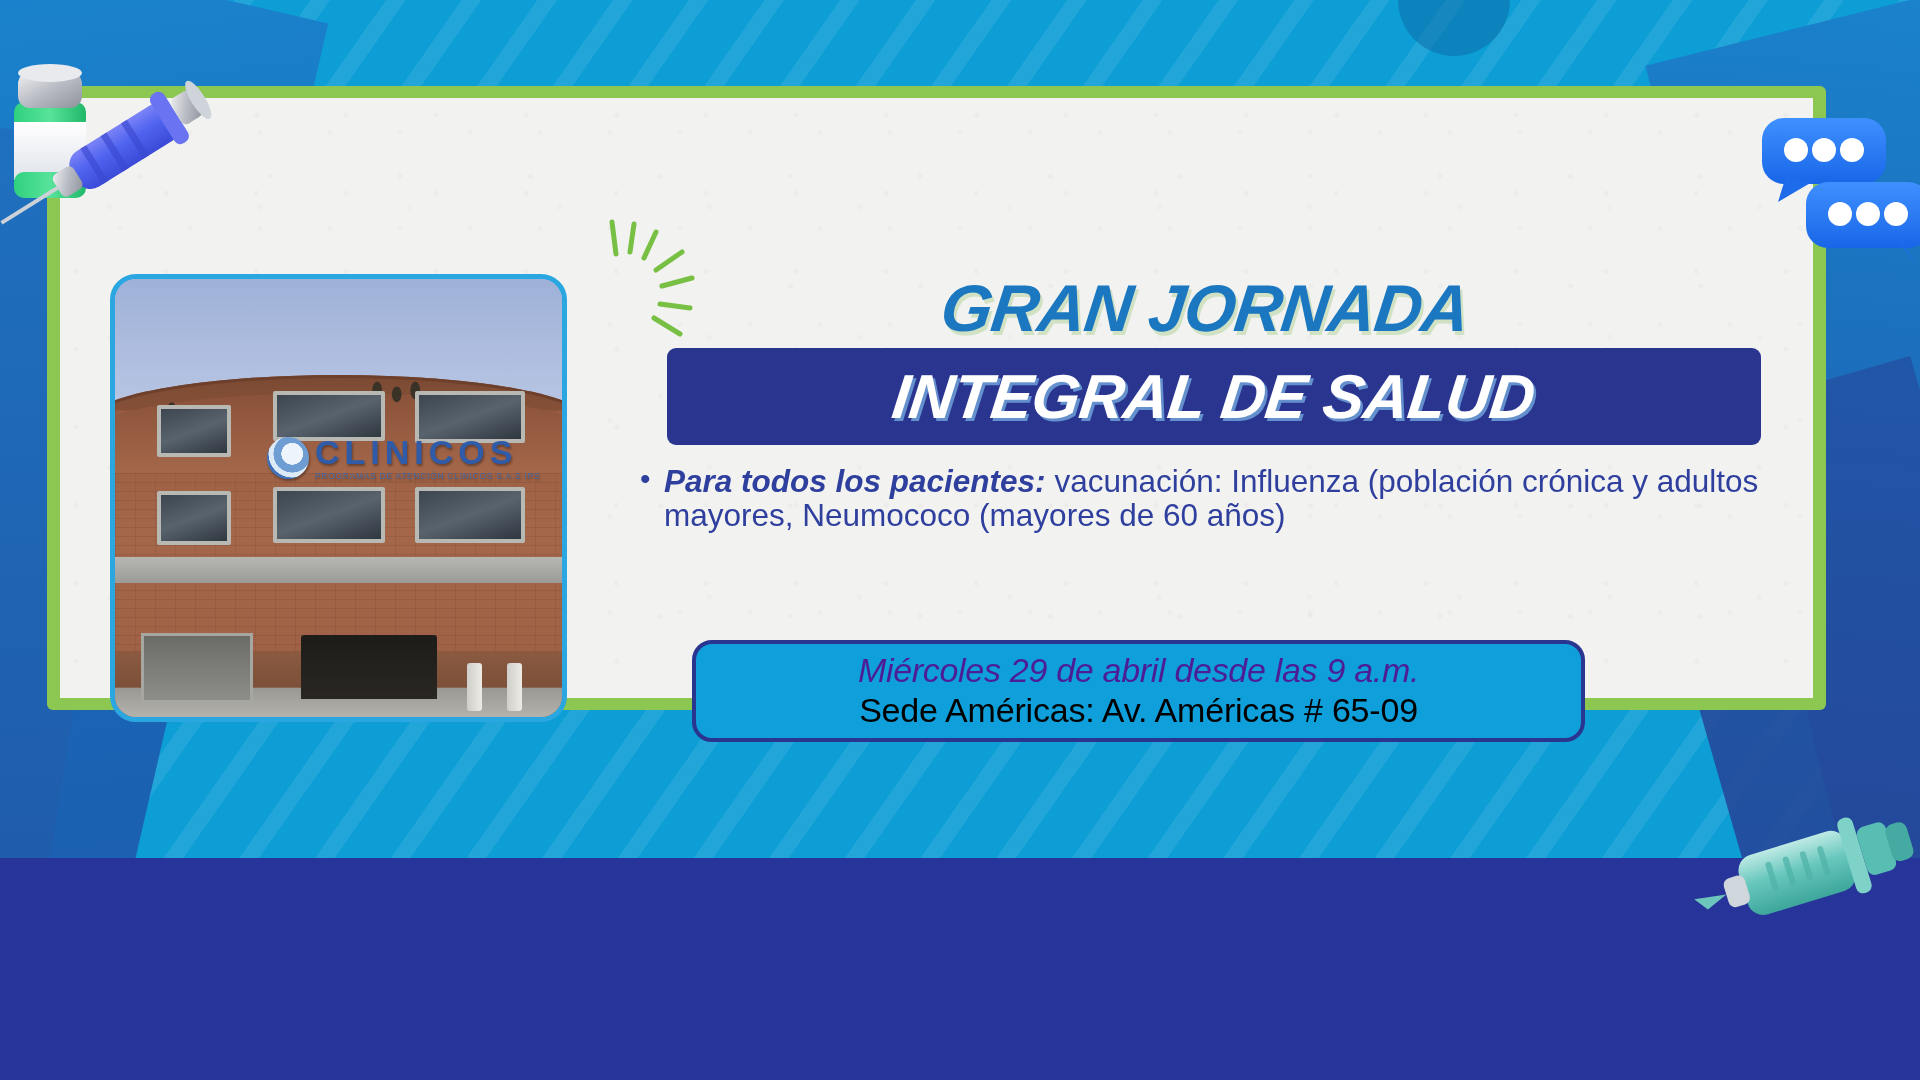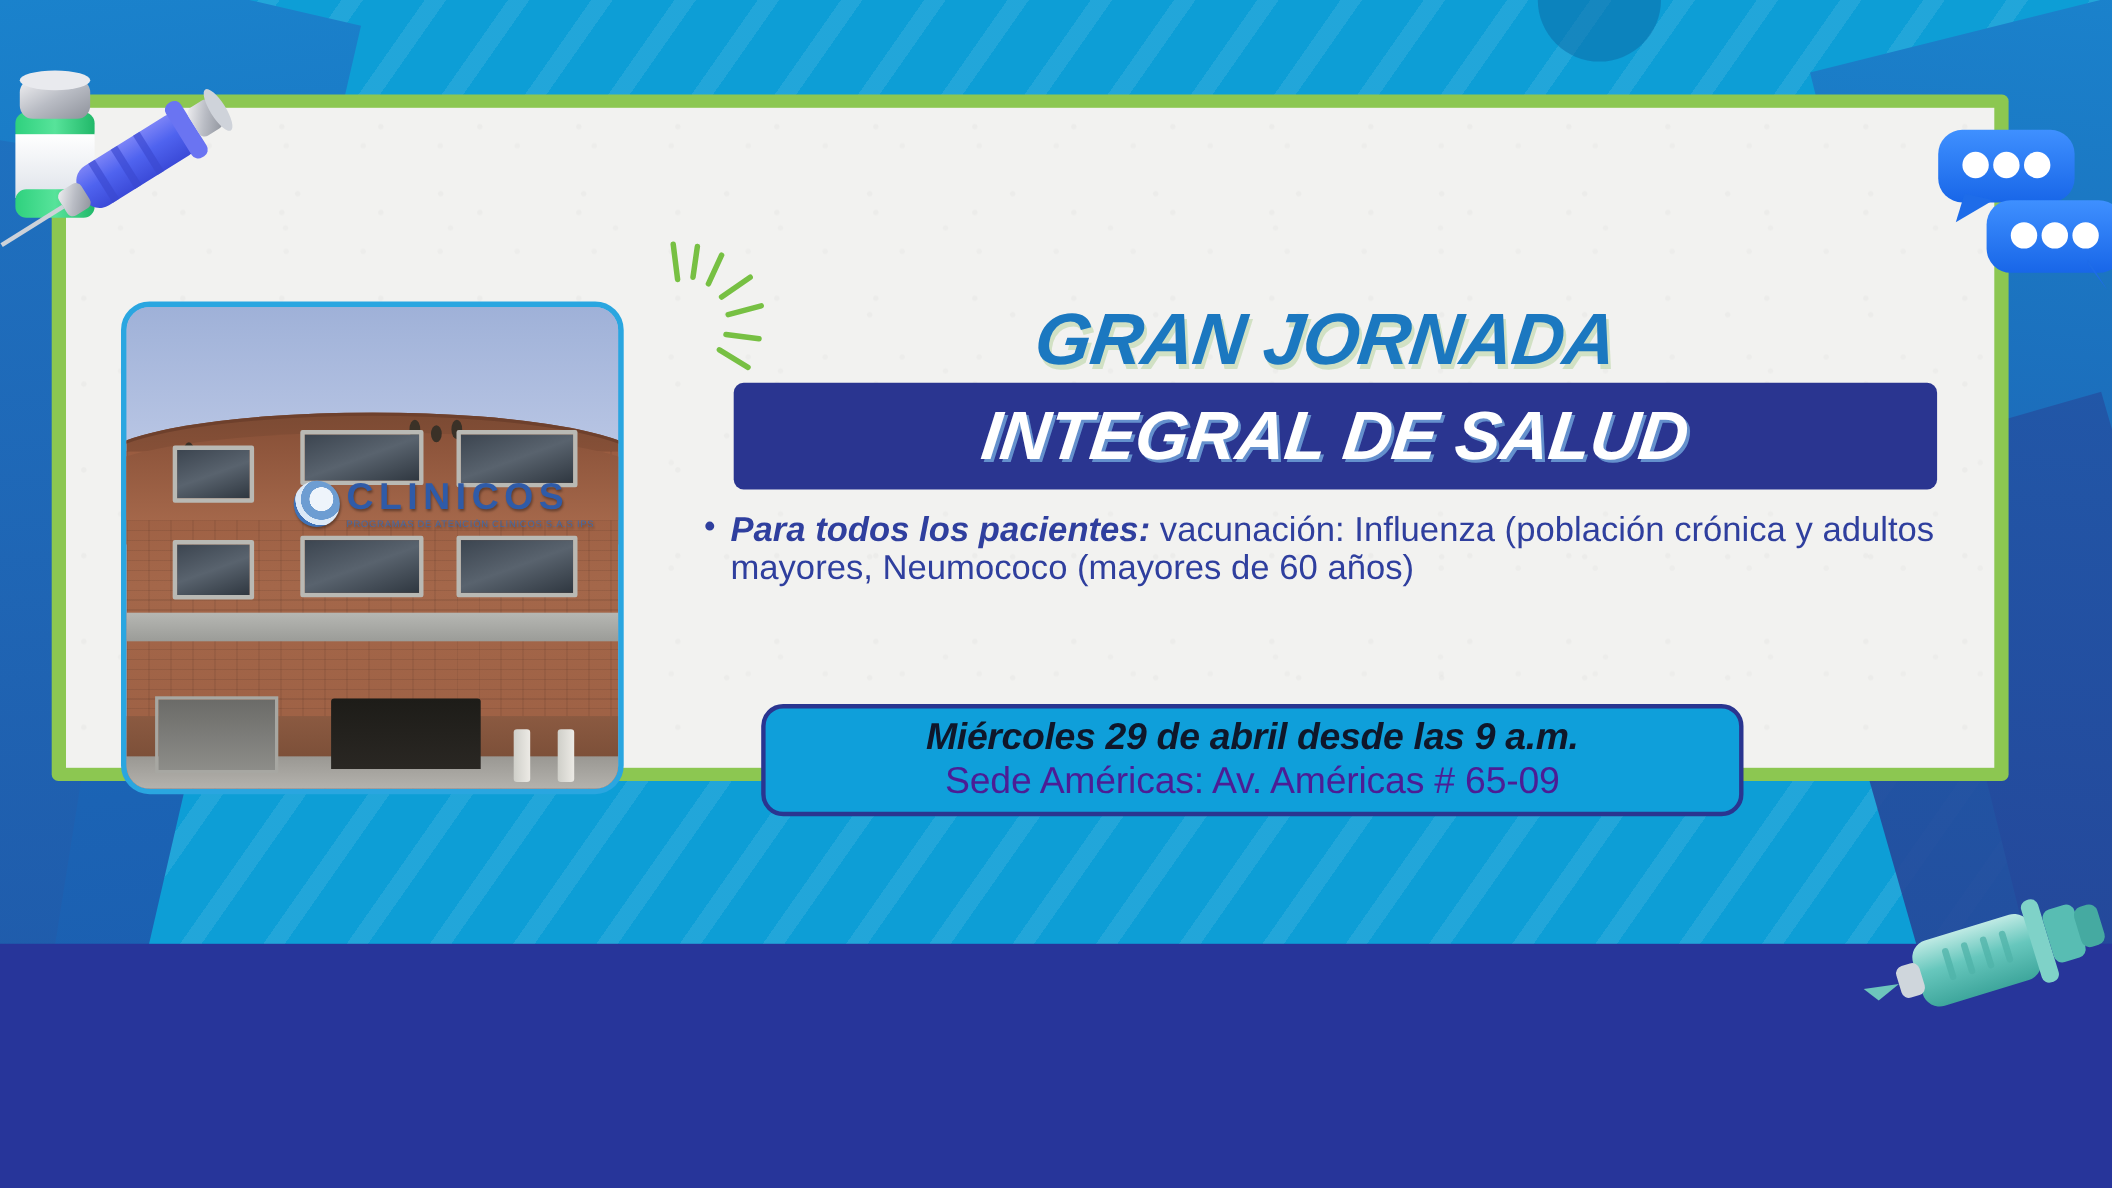--- a/index.html
+++ b/index.html
@@ -228,25 +228,25 @@
   #date-box {
     position:absolute; left:72px; top:520px;
     width:893px; height:102px;
     background:#0f9fda;
     border:4px solid #2a3590;
     border-radius:20px;
     display:flex; flex-direction:column;
     align-items:center; justify-content:center;
   }
   #date-line1 {
-    font-size:34px; font-weight:700; font-style:italic; color:#0f172a;
+    font-size:34px; font-weight:400; font-style:italic; color:#4c1d95;
     letter-spacing:-0.3px; line-height:1.1;
   }
   #date-line2 {
-    font-size:34px; font-weight:400; color:#4c1d95;
+    font-size:34px; font-weight:400; color:#000000;
     letter-spacing:-0.2px; line-height:1.15; margin-top:2px;
   }
 
   
   #vial-syringe { position:absolute; left:-8px; top:44px; width:230px; height:190px; }
   #chat-bubbles { position:absolute; left:1748px; top:100px; width:176px; height:180px; }
   #teal-syringe { position:absolute; left:1684px; top:790px; width:240px; height:170px; }
 </style>
 </head>
 <body>

